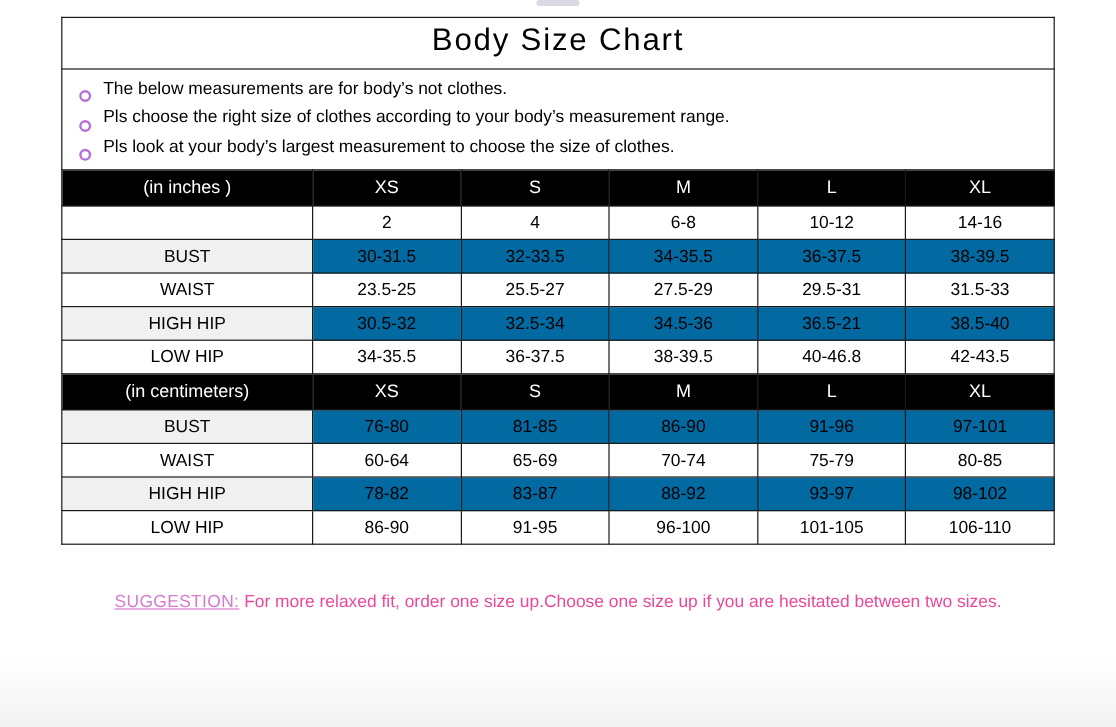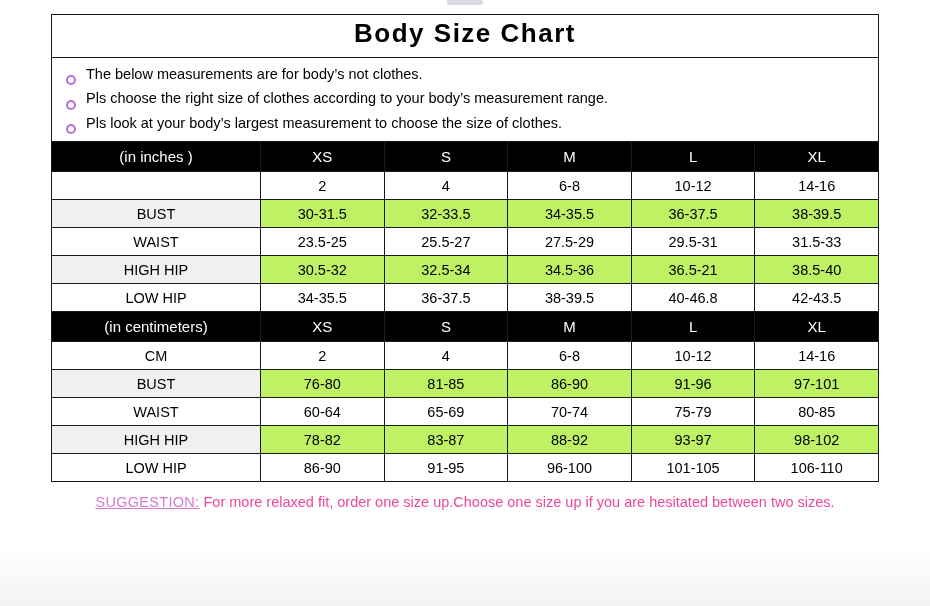--- a/index.html
+++ b/index.html
@@ -34,21 +34,21 @@
   .chart-wrap {
     position: absolute;
     left: 51px;
     top: 14px;
     width: 828px;
   }
   .chart-title {
     text-align: center;
     font-size: 26px;
     letter-spacing: 1.5px;
-    font-weight: 700;
+    font-weight: 400;
     padding: 2px 0 6px 0;
     border: 1px solid #1a1a1a;
     border-bottom: none;
     line-height: 1.3;
   }
   .notes {
     border-left: 1px solid #1a1a1a;
     border-right: 1px solid #1a1a1a;
     border-top: 1px solid #1a1a1a;
     padding: 4px 0 6px 0;
@@ -85,21 +85,21 @@
   tr.header-row td {
     background: #000000;
     color: #ffffff;
     font-size: 15px;
     height: 29px;
   }
   td.label-col {
     width: 208px;
   }
   tr.shade td {
-    background: #bef264;
+    background: #0369a1;
   }
   tr.shade td.label-col {
     background: #f0f0f0;
   }
   .suggestion {
     position: absolute;
     left: 0;
     top: 494px;
     width: 930px;
     text-align: center;
@@ -201,28 +201,20 @@
         </tr>
 
         <tr class="header-row">
           <td class="label-col">(in centimeters)</td>
           <td>XS</td>
           <td>S</td>
           <td>M</td>
           <td>L</td>
           <td>XL</td>
         </tr>
-        <tr>
-          <td class="label-col">CM</td>
-          <td>2</td>
-          <td>4</td>
-          <td>6-8</td>
-          <td>10-12</td>
-          <td>14-16</td>
-        </tr>
         <tr class="shade">
           <td class="label-col">BUST</td>
           <td>76-80</td>
           <td>81-85</td>
           <td>86-90</td>
           <td>91-96</td>
           <td>97-101</td>
         </tr>
         <tr>
           <td class="label-col">WAIST</td>

